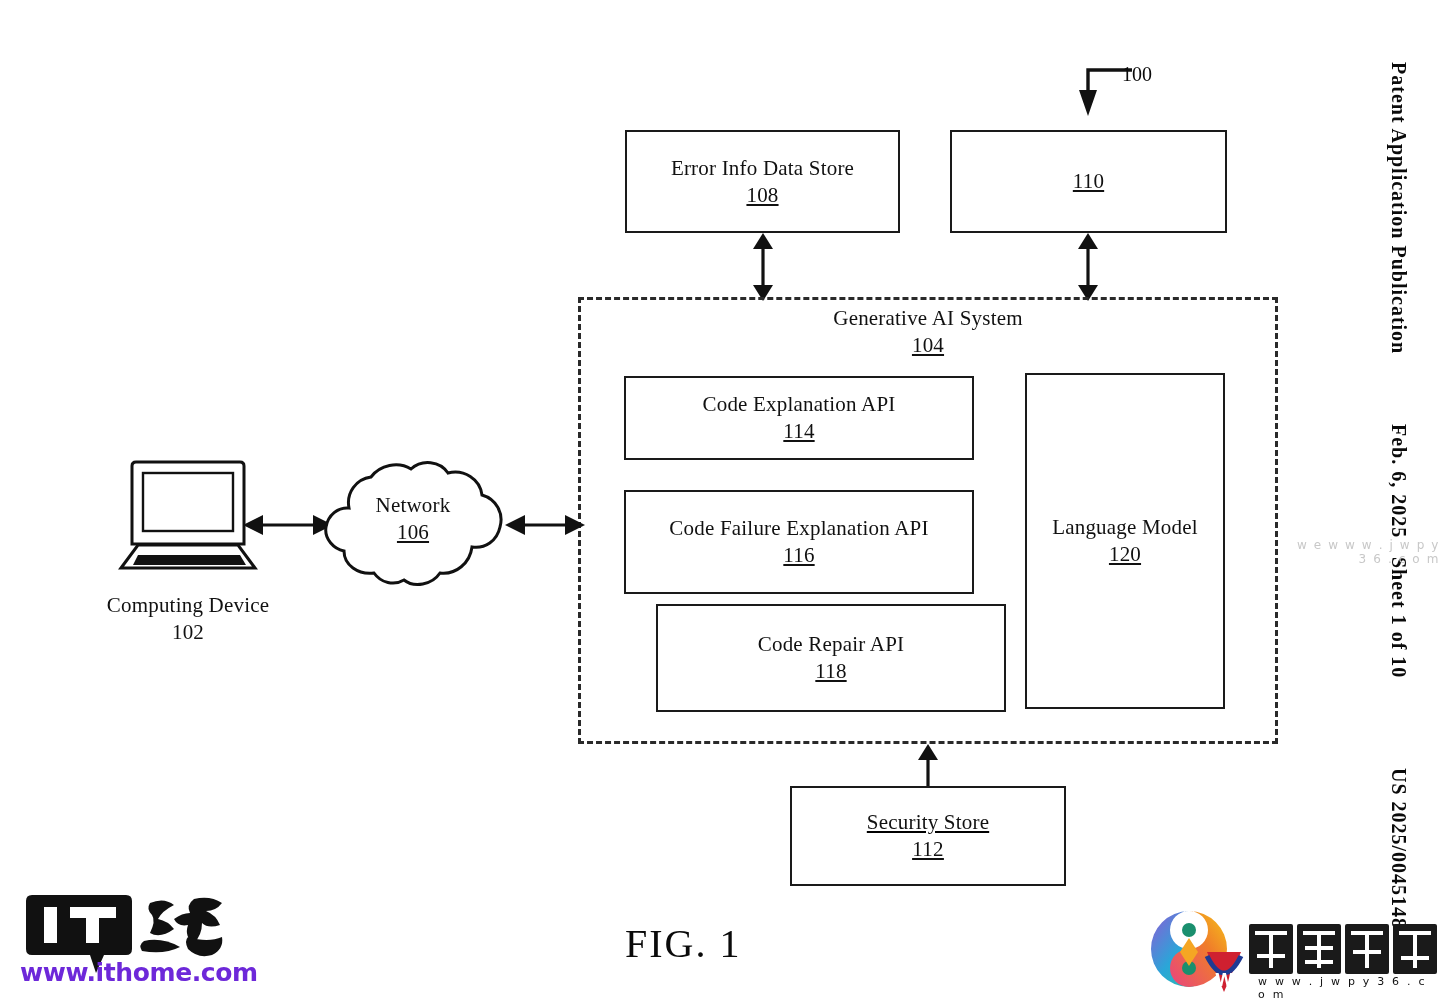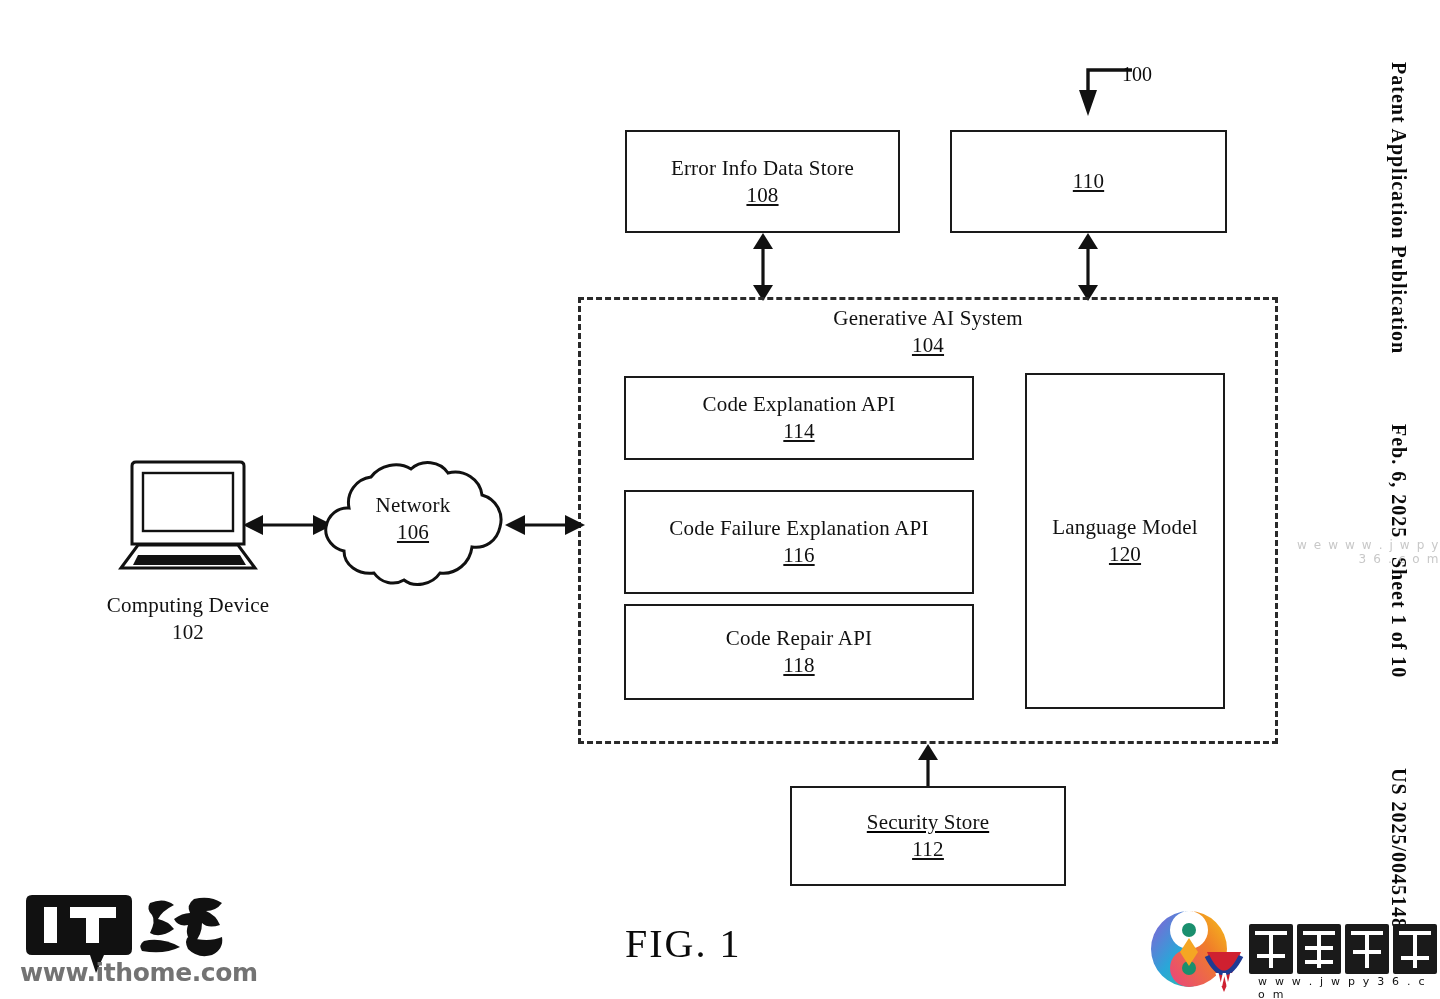--- a/index.html
+++ b/index.html
@@ -106,21 +106,21 @@
     height: 100px;
   }
   .ithome-url {
     position: absolute;
     left: 20px;
     top: 958px;
     font-family: "DejaVu Sans", "Liberation Sans", sans-serif;
     font-weight: bold;
     font-size: 25px;
     letter-spacing: -0.4px;
-    color: #737373;
+    color: #6d28d9;
   }
 
   
   #jwpy-watermark {
     position: absolute;
     left: 1145px;
     top: 900px;
     width: 295px;
     height: 99px;
   }
@@ -195,21 +195,21 @@
     </div>
   </div>
 
   <div class="sbox" style="left:624px; top:490px; width:350px; height:104px;">
     <div class="boxlabel">
       <span>Code Failure Explanation API</span>
       <span class="refnum" style="text-decoration: underline;">116</span>
     </div>
   </div>
 
-  <div class="sbox" style="left:624px; top:604px; width:350px; height:96px;">
+  <div class="sbox" style="left:656px; top:604px; width:350px; height:108px;">
     <div class="boxlabel">
       <span>Code Repair API</span>
       <span class="refnum" style="text-decoration: underline;">118</span>
     </div>
   </div>
 
   <div class="sbox" style="left:1025px; top:373px; width:200px; height:336px;">
     <div class="boxlabel">
       <span>Language Model</span>
       <span class="refnum" style="text-decoration: underline;">120</span>

